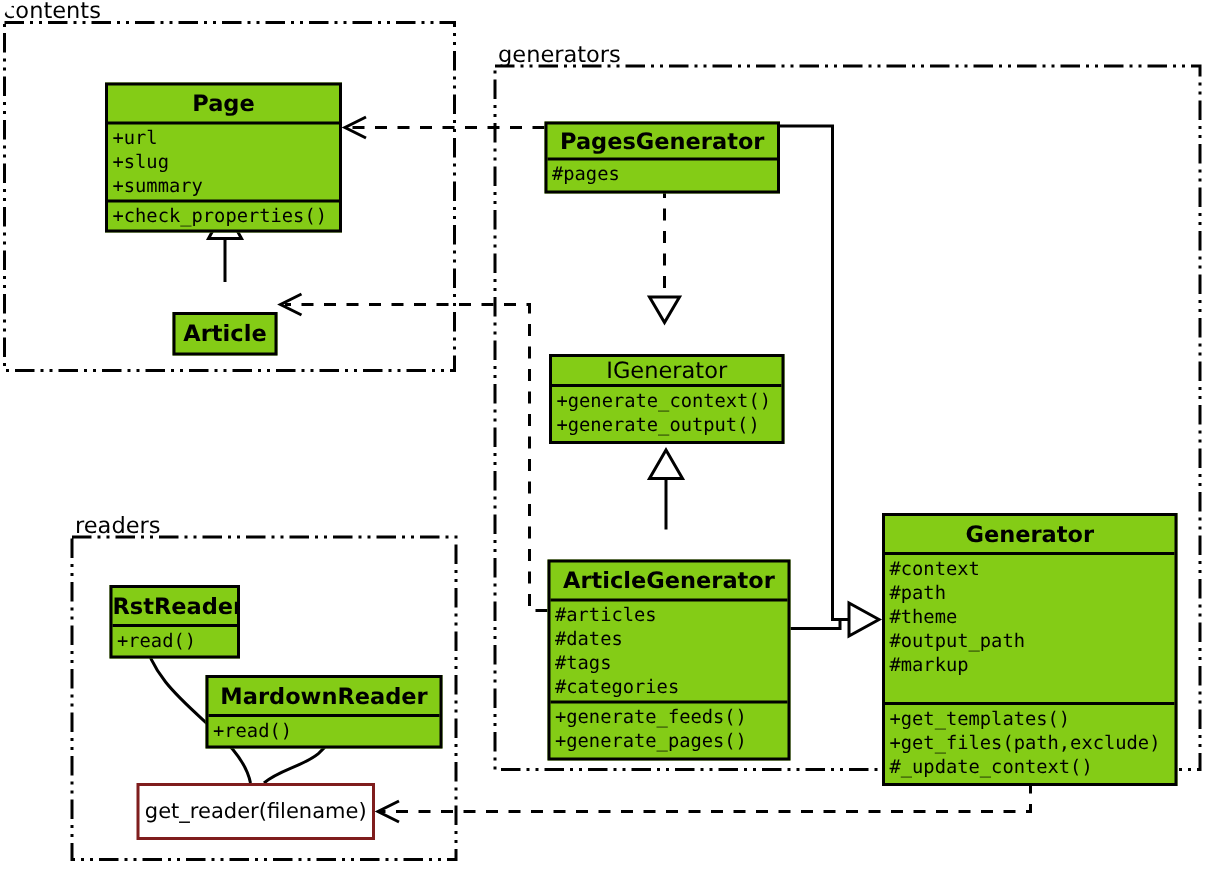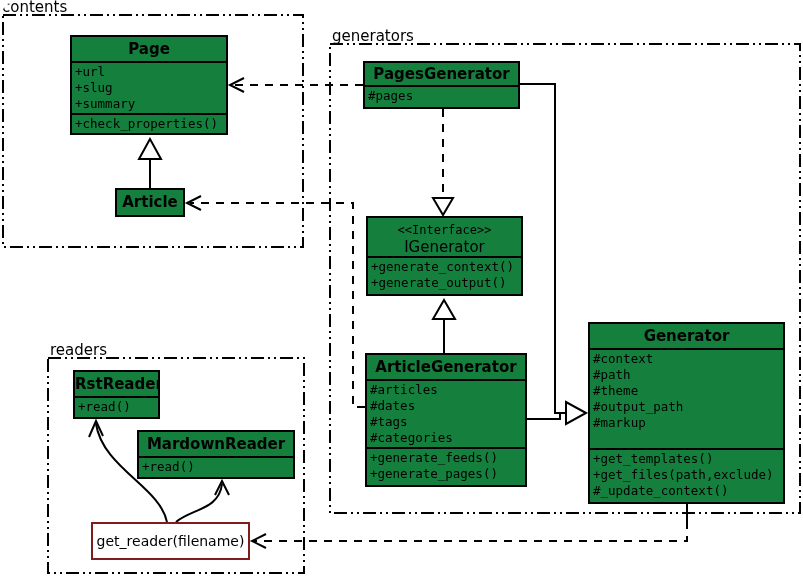--- a/index.html
+++ b/index.html
@@ -1,20 +1,20 @@
 <!DOCTYPE html>
 <html><head>
 <meta charset="utf-8">
 <style>
   html,body{margin:0;padding:0;background:#ffffff;}
   #canvas{position:relative;width:803px;height:579px;background:#fff;
           font-family:"DejaVu Sans",sans-serif;color:#000;overflow:hidden;border-radius:20px;}
   #wires{position:absolute;left:0;top:0;width:803px;height:579px;z-index:1;}
   .pkg-label{position:absolute;z-index:2;font-size:15px;line-height:16px;color:#000;}
-  .cls{position:absolute;z-index:3;background:#15803d;border:2px solid #000;box-sizing:border-box;}
+  .cls{position:absolute;z-index:3;background:#84cc16;border:2px solid #000;box-sizing:border-box;margin-top:20px;}
   .cls .title{font-weight:bold;font-size:15px;text-align:center;overflow:hidden;white-space:nowrap;}
   .cls .stereo{font-family:"DejaVu Sans Mono",monospace;font-weight:normal;font-size:12px;
                text-align:center;line-height:16px;padding-top:4px;}
   .cls .name2{font-weight:normal;font-size:15px;text-align:center;line-height:18px;}
   .sec{border-top:2px solid #000;font-family:"DejaVu Sans Mono",monospace;font-size:12.5px;
        padding:1px 3px 0 3px;box-sizing:border-box;overflow:hidden;}
   .member{height:16px;line-height:16px;white-space:nowrap;}
   .plainbox{position:absolute;z-index:3;background:#fff;border:2px solid #7f1d1d;box-sizing:border-box;
             display:flex;align-items:center;justify-content:center;font-size:14px;}
 </style>
@@ -83,21 +83,20 @@
 
   <div class="cls" style="left:363px;top:61px;width:157px">
     <div class="title" style="height:22px;line-height:22px">PagesGenerator</div>
     <div class="sec" style="height:22px">
       <div class="member">#pages</div>
     </div>
   </div>
 
   <div class="cls" style="left:366px;top:216px;width:157px">
     <div>
-      <div class="stereo">&lt;&lt;Interface&gt;&gt;</div>
       <div class="name2">IGenerator</div>
     </div>
     <div class="sec" style="height:38px">
       <div class="member">+generate_context()</div>
       <div class="member">+generate_output()</div>
     </div>
   </div>
 
   <div class="cls" style="left:365px;top:353px;width:162px">
     <div class="title" style="height:24px;line-height:24px">ArticleGenerator</div>

